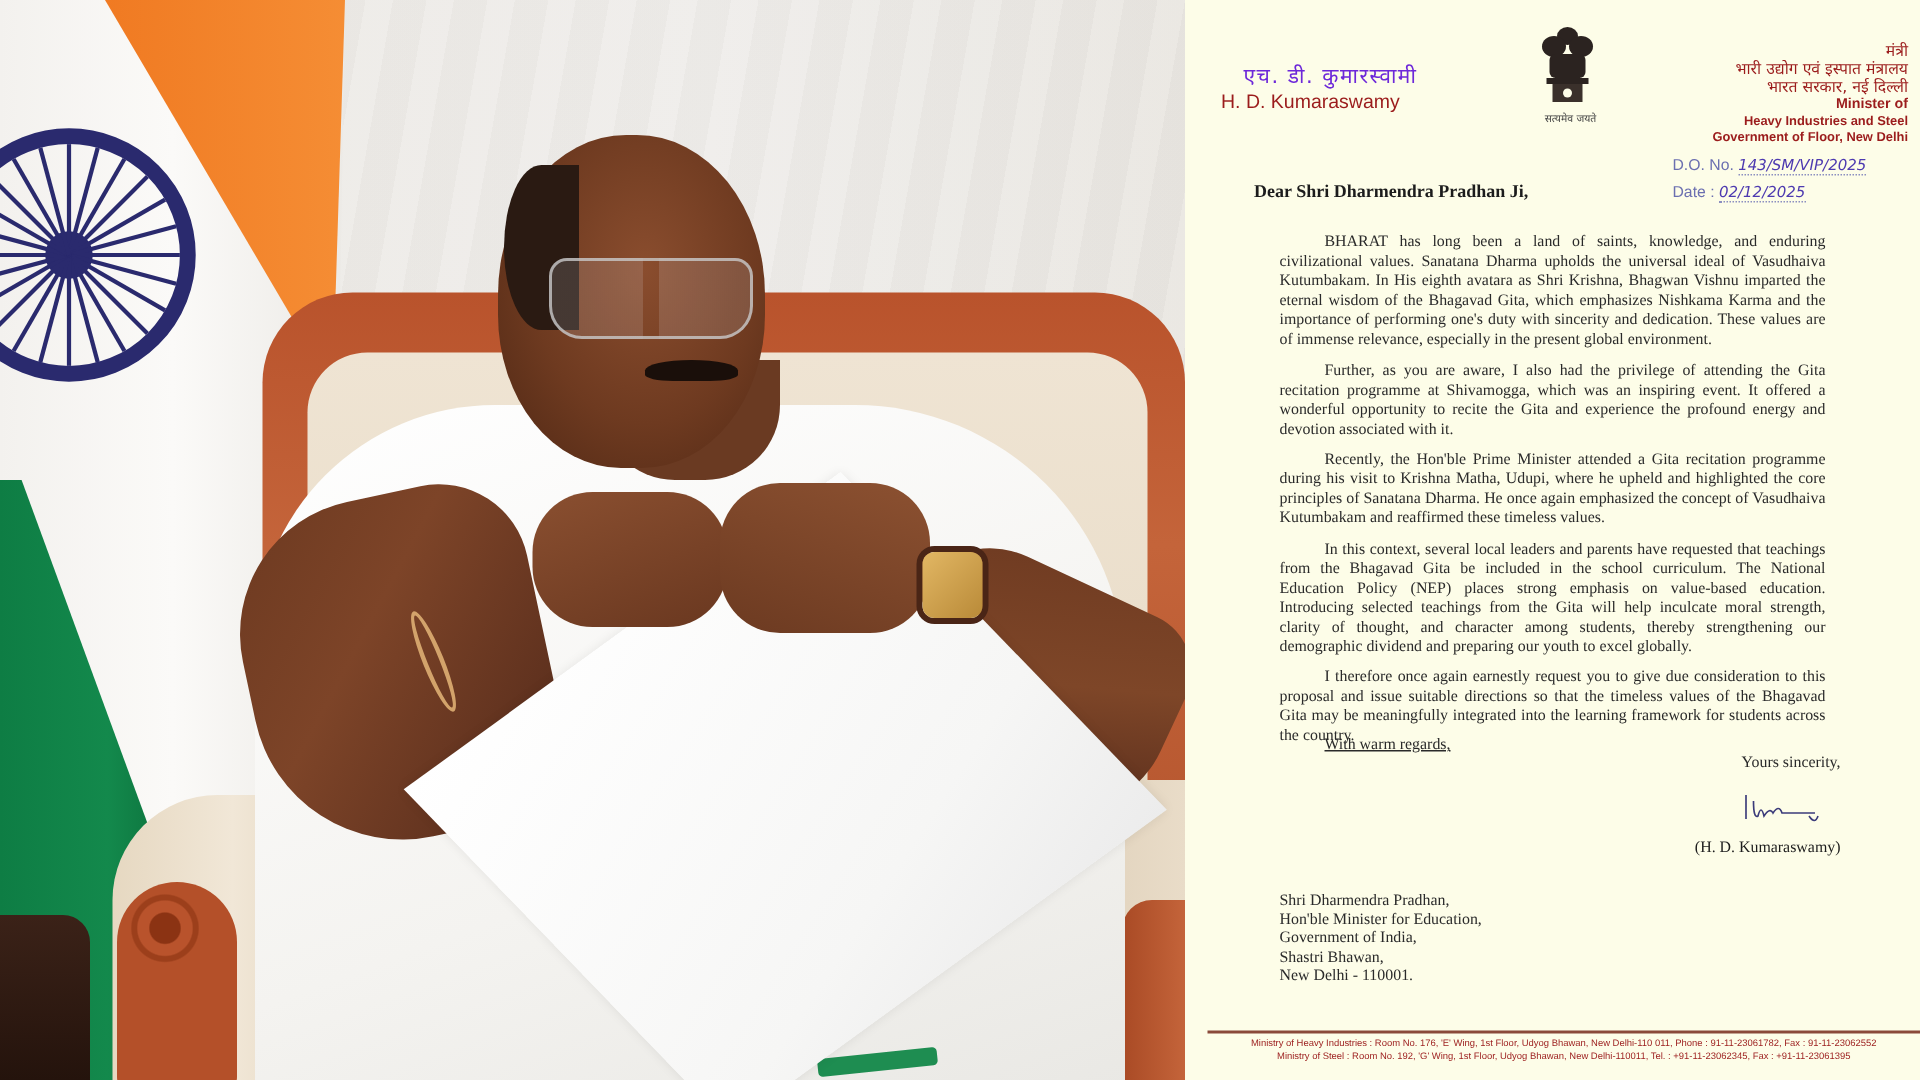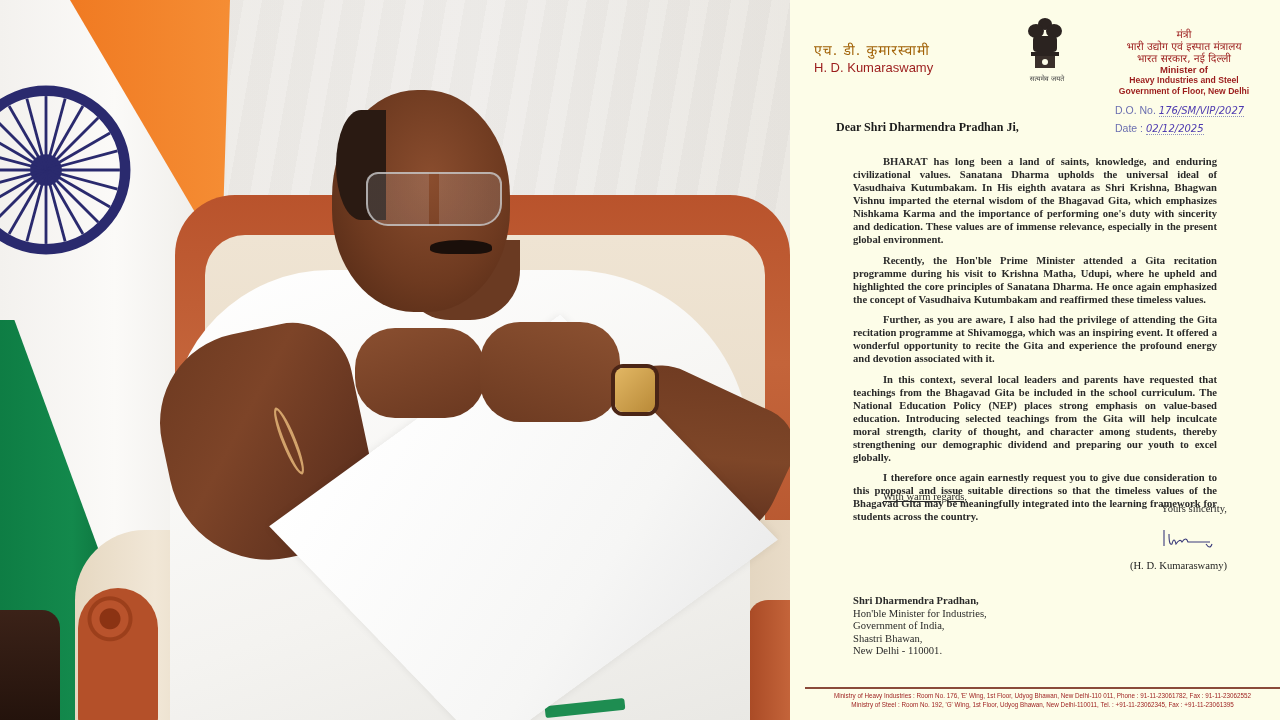--- a/index.html
+++ b/index.html
@@ -140,46 +140,46 @@
     transform-origin: 50% 30%;
     box-shadow: 0 0 8px rgba(0,0,0,0.08);
   }
 
   
   .letter {
     position: absolute; left: 790px; top: 0; width: 490px; height: 720px;
     background: #fdfde8; overflow: hidden;
   }
   .lh-left { position: absolute; left: 24px; top: 40px; }
-  .lh-hindi { font-family: "DejaVu Sans", sans-serif; font-size: 14px; color: #a16207; letter-spacing: 1px; }
+  .lh-hindi { font-family: "DejaVu Sans", sans-serif; font-size: 14px; color: #6d28d9; letter-spacing: 1px; margin-left: 15px; }
   .lh-eng { font-family: "Liberation Sans", sans-serif; font-weight: normal; font-size: 13px; color: #9b1c1c; margin-top: 1px; }
   .emblem { position: absolute; left: 233px; top: 14px; width: 44px; height: 58px; }
   .emblem-motto { position: absolute; left: 232px; top: 74px; width: 50px; text-align: center; font-family: "DejaVu Sans", sans-serif; font-size: 7px; color: #444; }
-  .lh-right { position: absolute; right: 8px; top: 28px; width: 176px; text-align: center; color: #9b1c1c; }
+  .lh-right { position: absolute; right: 8px; top: 28px; width: 176px; text-align: right; color: #9b1c1c; }
   .lh-right .hi { font-family: "DejaVu Sans", sans-serif; font-size: 10.5px; line-height: 12px; }
   .lh-right .en { font-family: "Liberation Sans", sans-serif; font-weight: bold; font-size: 9.5px; line-height: 11px; }
   .lh-right .en.small { font-size: 8.6px; }
   .ref { position: absolute; left: 325px; font-family: "Liberation Sans", sans-serif; font-size: 10.5px; color: #6b6fb0; }
   .ref .hand { font-family: "DejaVu Sans", sans-serif; font-style: italic; color: #4d3ab0; font-size: 10px; border-bottom: 1px dotted #8c8fc0; }
   .ref-do { top: 104px; }
   .ref-date { top: 122px; }
 
   .salutation { position: absolute; left: 46px; top: 120px; font-weight: bold; font-size: 12px; color: #1c1c1c; }
   .body-text {
     position: absolute; left: 63px; top: 155px; width: 364px;
     font-size: 10.6px; line-height: 13px; color: #2a2a2a; text-align: justify;
   }
-  .body-text p { text-indent: 30px; margin-bottom: 7.5px; font-weight: bold; }
+  .body-text p { text-indent: 30px; margin-bottom: 7.5px; }
   .regards { position: absolute; left: 93px; top: 491px; font-size: 10.6px; color: #2a2a2a; text-decoration: underline; }
   .yours { position: absolute; right: 53px; top: 503px; font-size: 10.6px; color: #2a2a2a; }
   .sig { position: absolute; left: 370px; top: 526px; width: 60px; height: 26px; }
   .sig-name { position: absolute; right: 53px; top: 560px; font-weight: normal; font-size: 10.6px; color: #1c1c1c; }
 
   .addressee { position: absolute; left: 63px; top: 595px; font-size: 10.6px; line-height: 12.6px; color: #2a2a2a; }
-  .addressee .b { font-weight: bold; }
+  .addressee .b { font-weight: normal; }
 
   .footer-line { position: absolute; left: 15px; right: 0; top: 687px; height: 1.5px; background: #8a4a3a; }
   .footer { position: absolute; left: 15px; right: 0; top: 691px; text-align: center; font-family: "Liberation Sans", sans-serif; font-size: 6.3px; line-height: 9px; color: #9b1c1c; white-space: nowrap; }
 </style>
 </head>
 <body>
 
 <div class="photo">
   <div class="wall-tex"></div>
 
@@ -265,47 +265,47 @@
     <div class="hi">मंत्री</div>
     <div class="hi">भारी उद्योग एवं इस्पात मंत्रालय</div>
     <div class="hi">भारत सरकार, नई दिल्ली</div>
     <div class="en">Minister of</div>
     <div class="en small">Heavy Industries and Steel</div>
     <div class="en small">Government of Floor, New Delhi</div>
   </div>
 
   <div class="ref ref-do">
     <span>D.O. No.</span>
-    <span class="hand">176/SM/VIP/2027</span>
+    <span class="hand">143/SM/VIP/2025</span>
   </div>
   <div class="ref ref-date">
     <span>Date :</span>
     <span class="hand">02/12/2025</span>
   </div>
 
   <div class="salutation">Dear Shri Dharmendra Pradhan Ji,</div>
 
   <div class="body-text">
     <p>BHARAT has long been a land of saints, knowledge, and enduring civilizational values. Sanatana Dharma upholds the universal ideal of Vasudhaiva Kutumbakam. In His eighth avatara as Shri Krishna, Bhagwan Vishnu imparted the eternal wisdom of the Bhagavad Gita, which emphasizes Nishkama Karma and the importance of performing one's duty with sincerity and dedication. These values are of immense relevance, especially in the present global environment.</p>
+    <p>Further, as you are aware, I also had the privilege of attending the Gita recitation programme at Shivamogga, which was an inspiring event. It offered a wonderful opportunity to recite the Gita and experience the profound energy and devotion associated with it.</p>
     <p>Recently, the Hon'ble Prime Minister attended a Gita recitation programme during his visit to Krishna Matha, Udupi, where he upheld and highlighted the core principles of Sanatana Dharma. He once again emphasized the concept of Vasudhaiva Kutumbakam and reaffirmed these timeless values.</p>
-    <p>Further, as you are aware, I also had the privilege of attending the Gita recitation programme at Shivamogga, which was an inspiring event. It offered a wonderful opportunity to recite the Gita and experience the profound energy and devotion associated with it.</p>
     <p>In this context, several local leaders and parents have requested that teachings from the Bhagavad Gita be included in the school curriculum. The National Education Policy (NEP) places strong emphasis on value-based education. Introducing selected teachings from the Gita will help inculcate moral strength, clarity of thought, and character among students, thereby strengthening our demographic dividend and preparing our youth to excel globally.</p>
     <p>I therefore once again earnestly request you to give due consideration to this proposal and issue suitable directions so that the timeless values of the Bhagavad Gita may be meaningfully integrated into the learning framework for students across the country.</p>
   </div>
 
   <div class="regards">With warm regards,</div>
   <div class="yours">Yours sincerity,</div>
   <svg class="sig" viewBox="0 0 60 26">
     <path d="M4 4 L4 20 M9 8 Q9 20 12 18 Q14 10 16 18 Q20 12 22 16 Q26 10 28 16 L50 16 M46 18 Q50 24 52 18" fill="none" stroke="#3b3b7a" stroke-width="1.1"></path>
   </svg>
   <div class="sig-name">(H. D. Kumaraswamy)</div>
 
   <div class="addressee">
     <div class="b">Shri Dharmendra Pradhan,</div>
-    <div>Hon'ble Minister for Industries,</div>
+    <div>Hon'ble Minister for Education,</div>
     <div>Government of India,</div>
     <div>Shastri Bhawan,</div>
     <div>New Delhi - 110001.</div>
   </div>
 
   <div class="footer-line"></div>
   <div class="footer">
     <div>Ministry of Heavy Industries : Room No. 176, 'E' Wing, 1st Floor, Udyog Bhawan, New Delhi-110 011, Phone : 91-11-23061782, Fax : 91-11-23062552</div>
     <div>Ministry of Steel : Room No. 192, 'G' Wing, 1st Floor, Udyog Bhawan, New Delhi-110011, Tel. : +91-11-23062345, Fax : +91-11-23061395</div>
   </div>

